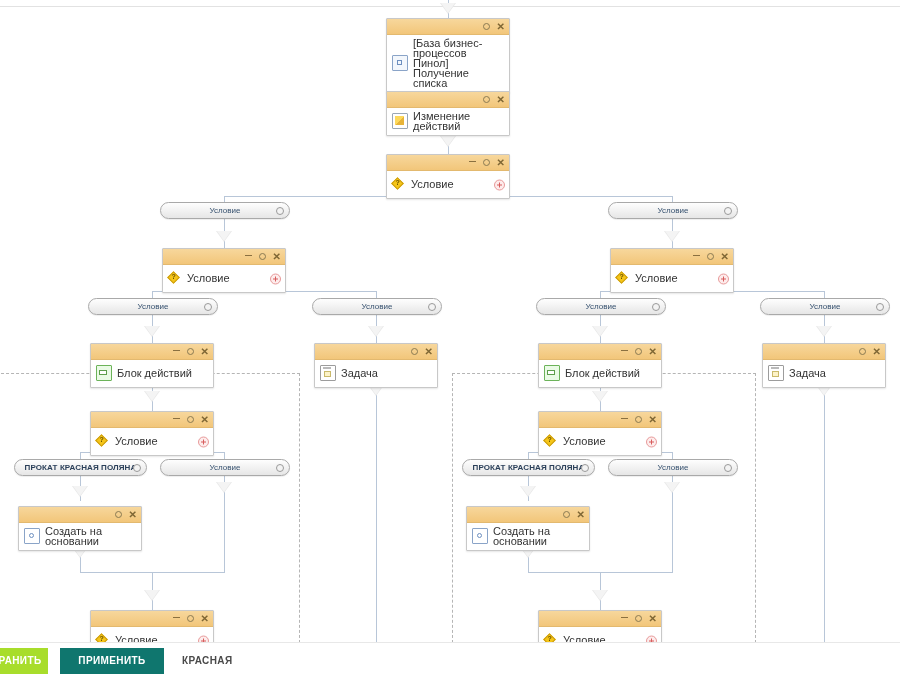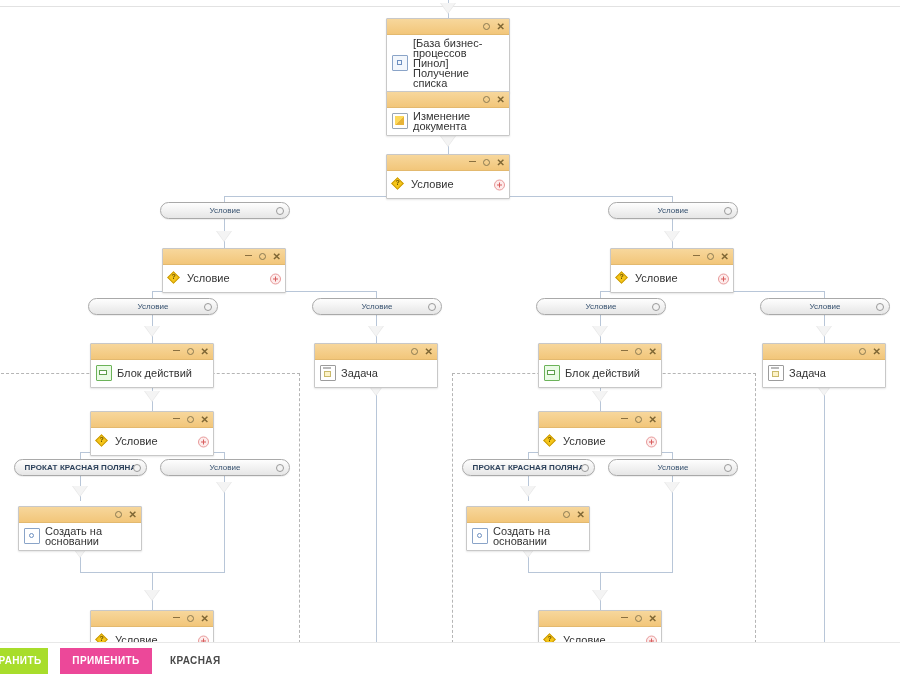--- a/index.html
+++ b/index.html
@@ -307,23 +307,23 @@
     box-sizing: border-box;
   }
   .btn-save {
     background: #a8dd2b;
     color: #ffffff;
     width: 62px;
     margin-left: -14px;
     padding-left: 6px;
   }
   .btn-apply {
-    background: #ec4899;
+    background: #0f766e;
     color: #ffffff;
-    width: 92px;
+    width: 104px;
   }
   .btn-cancel {
     background: transparent;
     color: #4a4a4a;
     padding: 0 6px;
   }
 </style>
 </head>
 <body>
 
@@ -434,21 +434,21 @@
     </div>
   </div>
 
   <div class="node" style="left:386px; top:91px; width:124px;">
     <div class="node-head">
       <div class="hbtn gear"></div>
       <div class="hbtn close">✕</div>
     </div>
     <div class="node-body">
       <div class="nicon icon-edit"></div>
-      <div class="node-label">Изменение документа</div>
+      <div class="node-label">Изменение действий</div>
     </div>
   </div>
 
   <div class="node" style="left:386px; top:154px; width:124px;">
     <div class="node-head">
       <div class="hbtn minim"></div>
       <div class="hbtn gear"></div>
       <div class="hbtn close">✕</div>
     </div>
     <div class="node-body">

